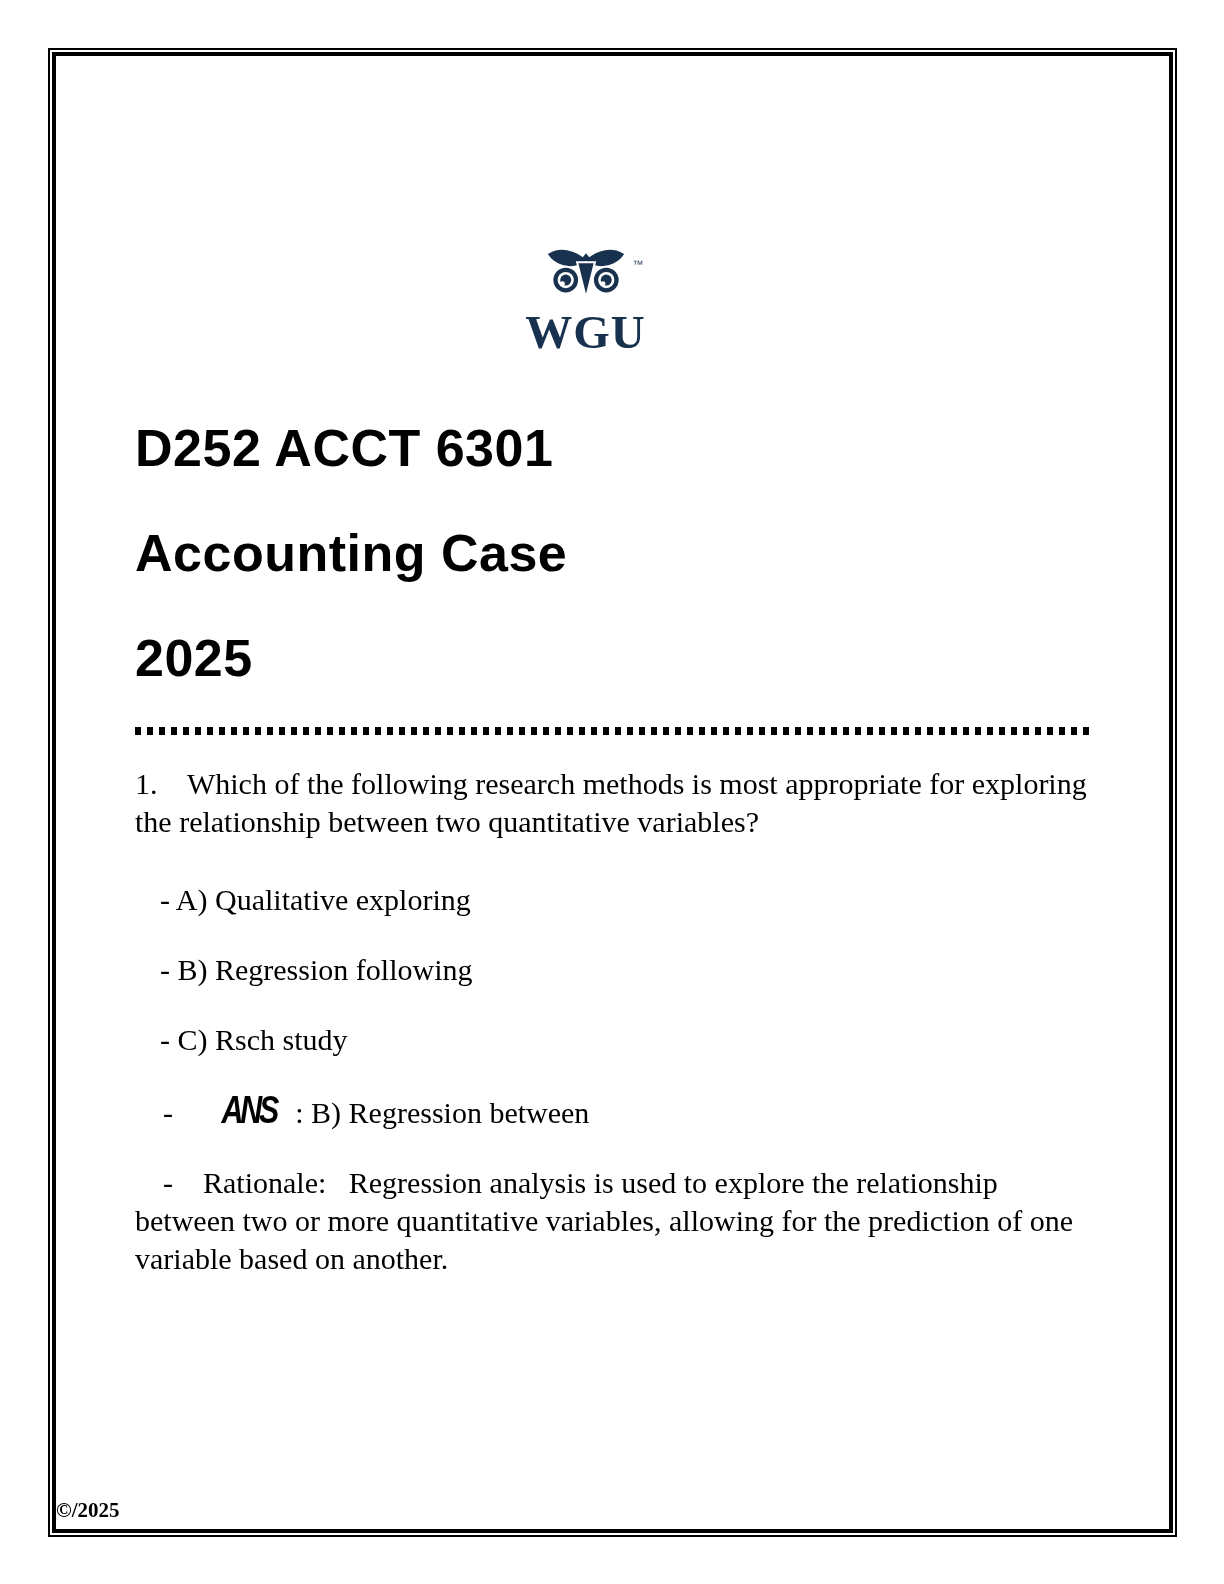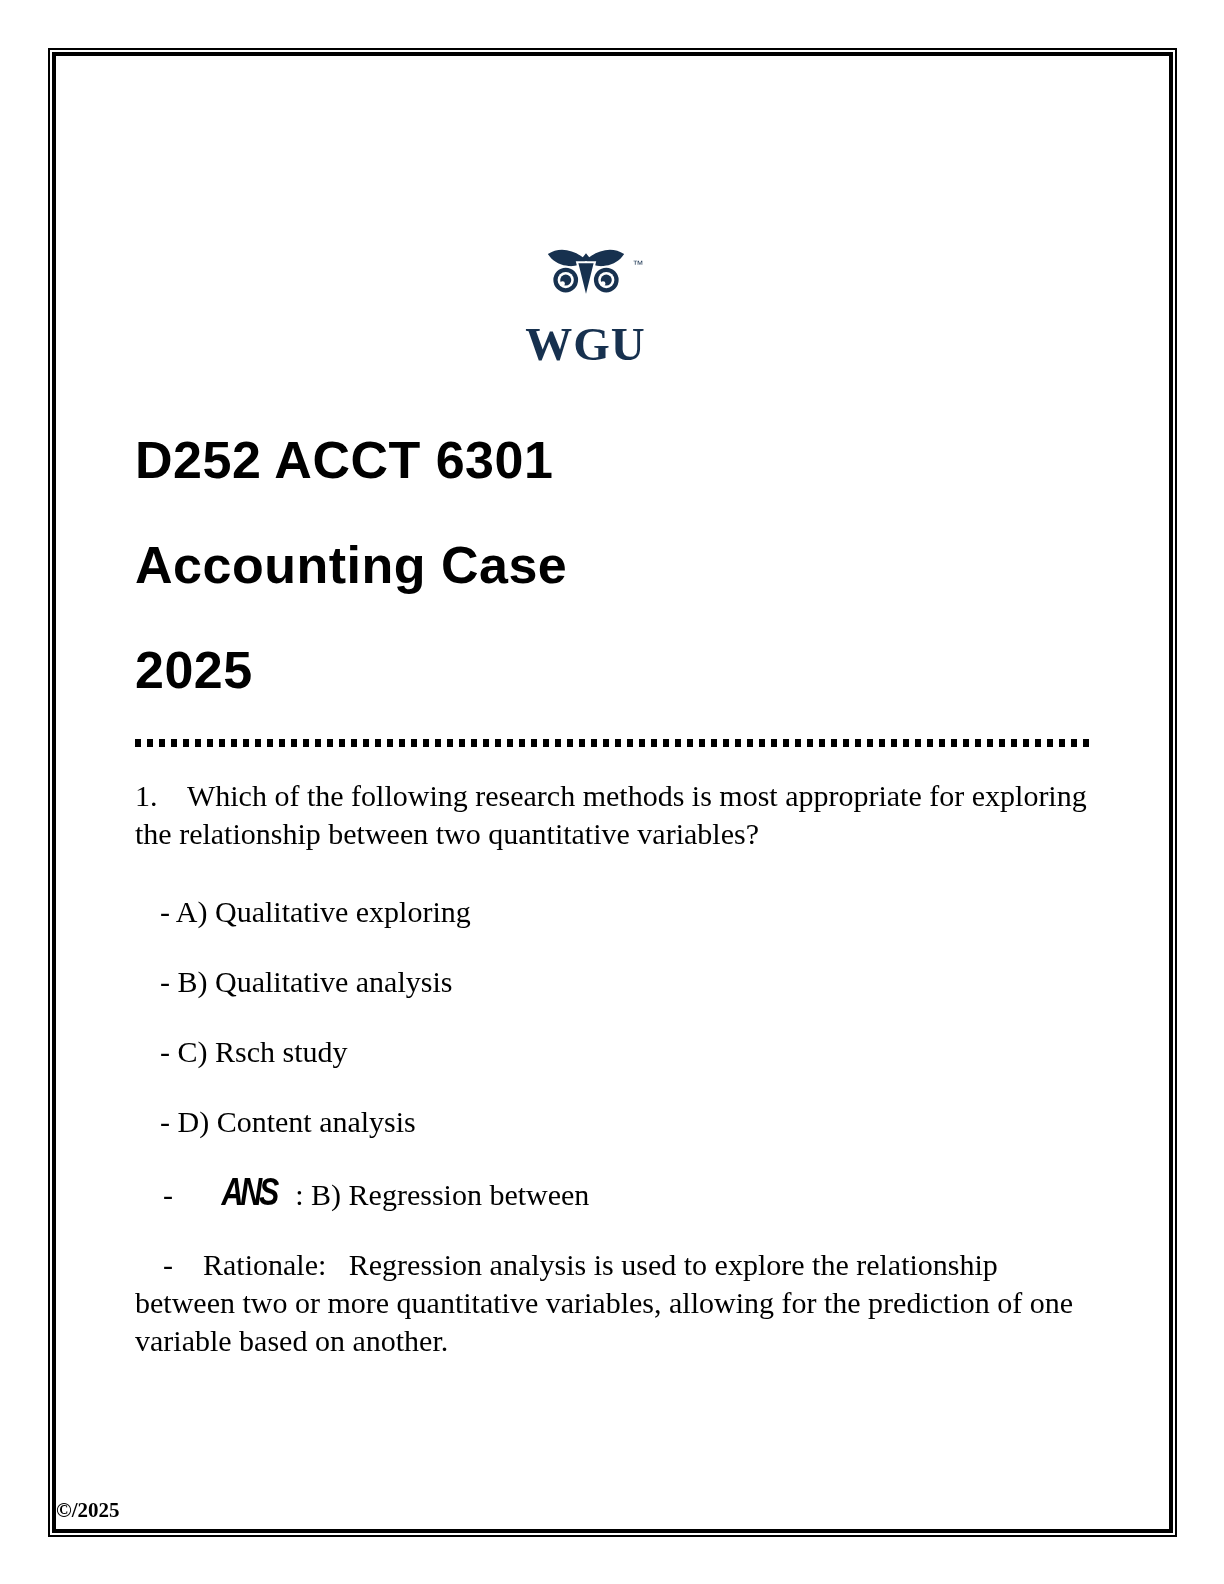--- a/index.html
+++ b/index.html
@@ -58,21 +58,21 @@
     font-family: "Liberation Sans", sans-serif;
     color: #17314f;
   }
   .wordmark {
     font-family: "Liberation Serif", serif;
     font-weight: 700;
     font-size: 47px;
     line-height: 45px;
     letter-spacing: 1px;
     color: #17314f;
-    margin-top: 12px;
+    margin-top: 0;
   }
   
   .titles { margin-top: 70px; }
   .titles h1 {
     font-family: "Liberation Sans", sans-serif;
     font-weight: 700;
     font-size: 52px;
     line-height: 47px;
     letter-spacing: 0.5px;
     margin: 0 0 58px 0;
@@ -150,23 +150,22 @@
         <h1>D252 ACCT 6301</h1>
         <h1>Accounting Case</h1>
         <h1>2025</h1>
       </div>
 
       <div class="divider"></div>
 
       <p class="para question">1.    Which of the following research methods is most appropriate for exploring the relationship between two quantitative variables?</p>
 
       <p class="para opt opt-first">- A) Qualitative exploring</p>
-      <p class="para opt">- B) Qualitative analysis</p>
+      <p class="para opt">- B) Regression following</p>
       <p class="para opt">- C) Rsch study</p>
-      <p class="para opt">- D) Content analysis</p>
 
       <p class="para hang"><span>-</span><span class="ans-label">ANS</span><span>: B) Regression between</span></p>
 
       <p class="para hang">-    Rationale:   Regression analysis is used to explore the relationship between two or more quantitative variables, allowing for the prediction of one variable based on another.</p>
 
       <div class="footer">©/2025</div>
 
     </div>
   </div>
 </div>

